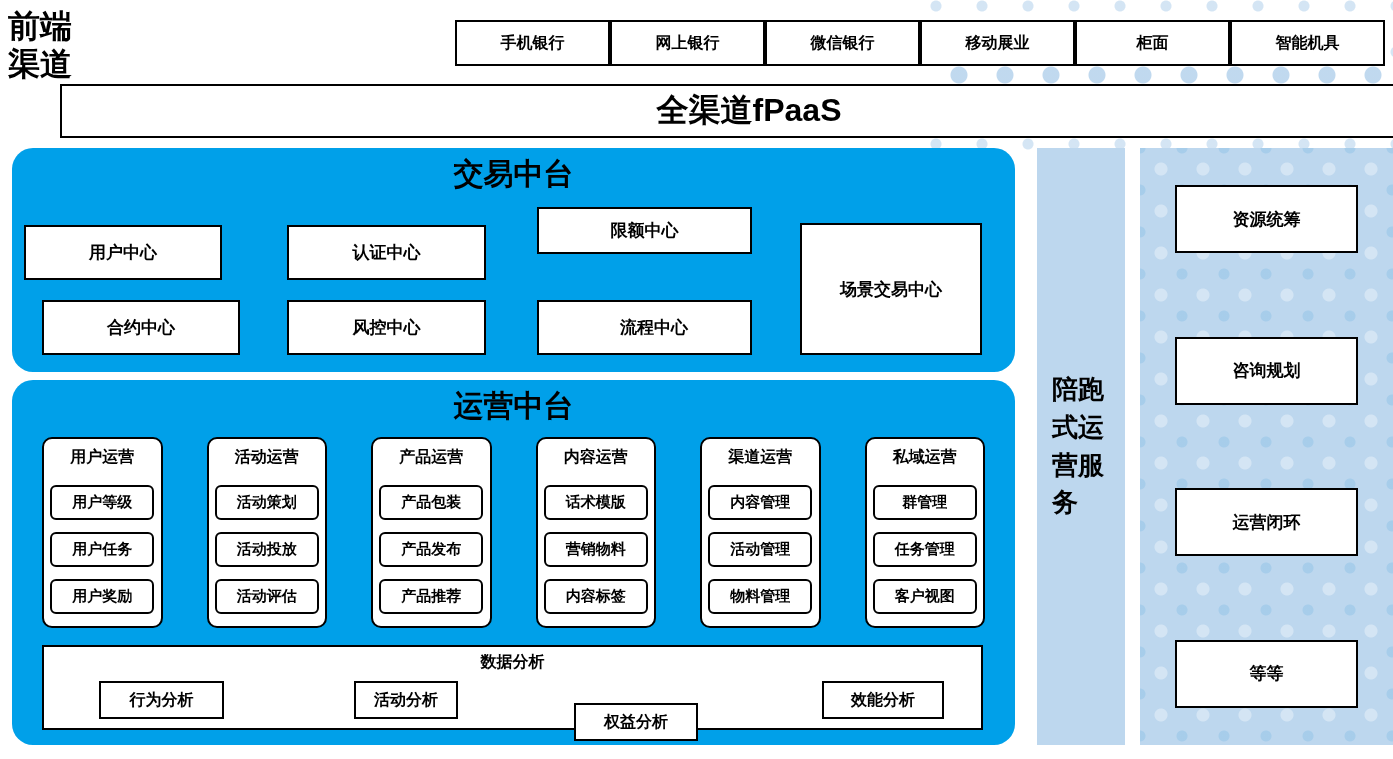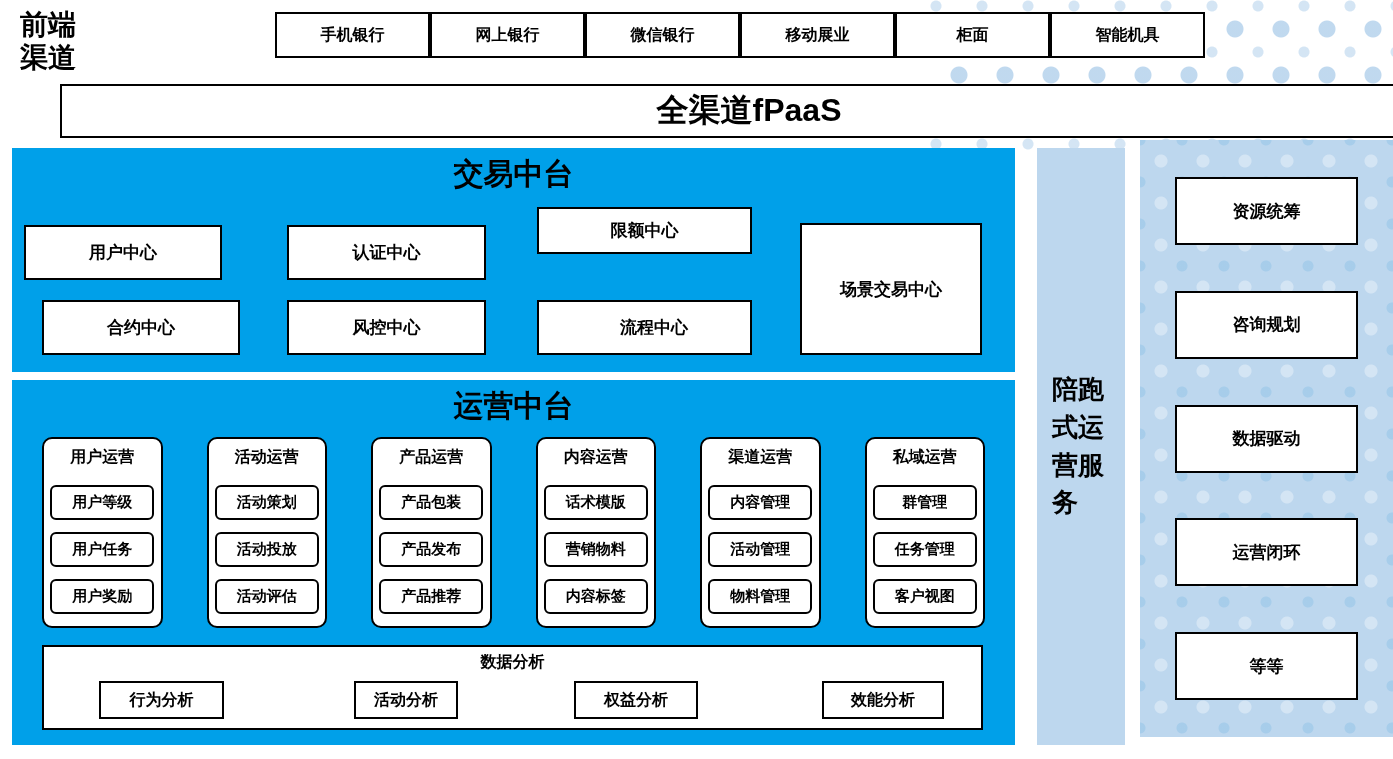--- a/index.html
+++ b/index.html
@@ -10,43 +10,43 @@
   .dots-topright {
     position:absolute; left:930px; top:0; width:463px; height:150px;
     background-image:
       radial-gradient(circle, rgba(189,215,238,0.95) 8px, transparent 9px),
       radial-gradient(circle, rgba(189,215,238,0.65) 5px, transparent 6px);
     background-size:46px 46px, 46px 46px;
     background-position:6px 6px, 29px 29px;
   }
 
   .front-label {
-    position:absolute; left:20px; top:8px; width:84px;
-    font-family:"Liberation Serif", serif; font-weight:bold; font-size:28px;
+    position:absolute; left:8px; top:8px; width:84px;
+    font-family:"Liberation Serif", serif; font-weight:bold; font-size:32px;
     line-height:1.18; white-space:pre-line;
   }
 
   .channel-row {
-    position:absolute; left:95px; top:12px; width:1290px; height:46px;
-    display:flex; justify-content:center;
+    position:absolute; left:95px; top:20px; width:1290px; height:46px;
+    display:flex; justify-content:flex-end;
   }
   .channel-box {
     width:155px; height:46px; background:#fff; border:2px solid #000;
     display:flex; align-items:center; justify-content:center;
     font-weight:bold; font-size:16px;
   }
 
   .fpaas {
     position:absolute; left:12px; top:84px; width:1378px; height:54px;
     background:#fff; border:2px solid #000;
     display:flex; align-items:center; justify-content:center;
     font-weight:bold; font-size:32px;margin-left:48px;
   }
 
-  .section { position:absolute; background:#00A0E9; }
+  .section { position:absolute; background:#00A0E9;border-radius:21px; }
   .section.transaction { left:12px; top:148px; width:1003px; height:224px; }
   .section.operations  { left:12px; top:380px; width:1003px; height:365px;padding-left:19px; }
   .section-title {
     position:absolute; top:6px; left:0; width:100%; text-align:center;
     font-weight:bold; font-size:30px;
   }
 
   .tbox {
     position:absolute; background:#fff; border:2px solid #000;
     display:flex; align-items:center; justify-content:center;
@@ -85,34 +85,34 @@
     position:absolute; top:5px; left:0; width:100%; text-align:center;
     font-weight:bold; font-size:16px;
   }
   .da-item {
     position:absolute; top:34px; height:38px; background:#fff; border:2px solid #000;
     display:flex; align-items:center; justify-content:center;
     font-weight:bold; font-size:16px;
   }
   .da1 { left:55px;  width:125px;font-family:Liberation Mono, monospace; }
   .da2 { left:310px; width:104px; }
-  .da3 { left:530px; width:124px; }
+  .da3 { left:530px; width:124px;margin-top:22px; }
   .da4 { left:778px; width:122px; }
 
   .side-strip {
     position:absolute; left:1037px; top:148px; width:88px; height:597px;
     background:#BDD7EE; display:flex; align-items:center; justify-content:center;
   }
   .strip-text {
     width:58px; font-weight:bold; font-size:26px; line-height:1.45;
     word-break:break-all; text-align:left;
   }
 
   .right-panel {
-    position:absolute; left:1140px; top:140px; width:253px; height:597px;
+    position:absolute; left:1140px; top:148px; width:253px; height:597px;
     background-color:#BDD7EE;
     background-image:
       radial-gradient(circle, rgba(255,255,255,0.35) 6px, transparent 7px),
       radial-gradient(circle, rgba(140,193,229,0.45) 5px, transparent 6px);
     background-size:42px 42px, 42px 42px;
     background-position:0 0, 21px 21px;
     display:flex; flex-direction:column; justify-content:space-between;
     align-items:center; padding:37px 0;
   }
   .rp-box {
@@ -204,18 +204,17 @@
     </div>
   </div>
 
   <div class="side-strip">
     <div class="strip-text">陪跑式运营服务</div>
   </div>
 
   <div class="right-panel">
     <div class="rp-box">资源统筹</div>
     <div class="rp-box">咨询规划</div>
-    <div class="rp-box">数据驱动</div>
     <div class="rp-box">运营闭环</div>
     <div class="rp-box">等等</div>
   </div>
 
 </div>
 
 </body></html>

